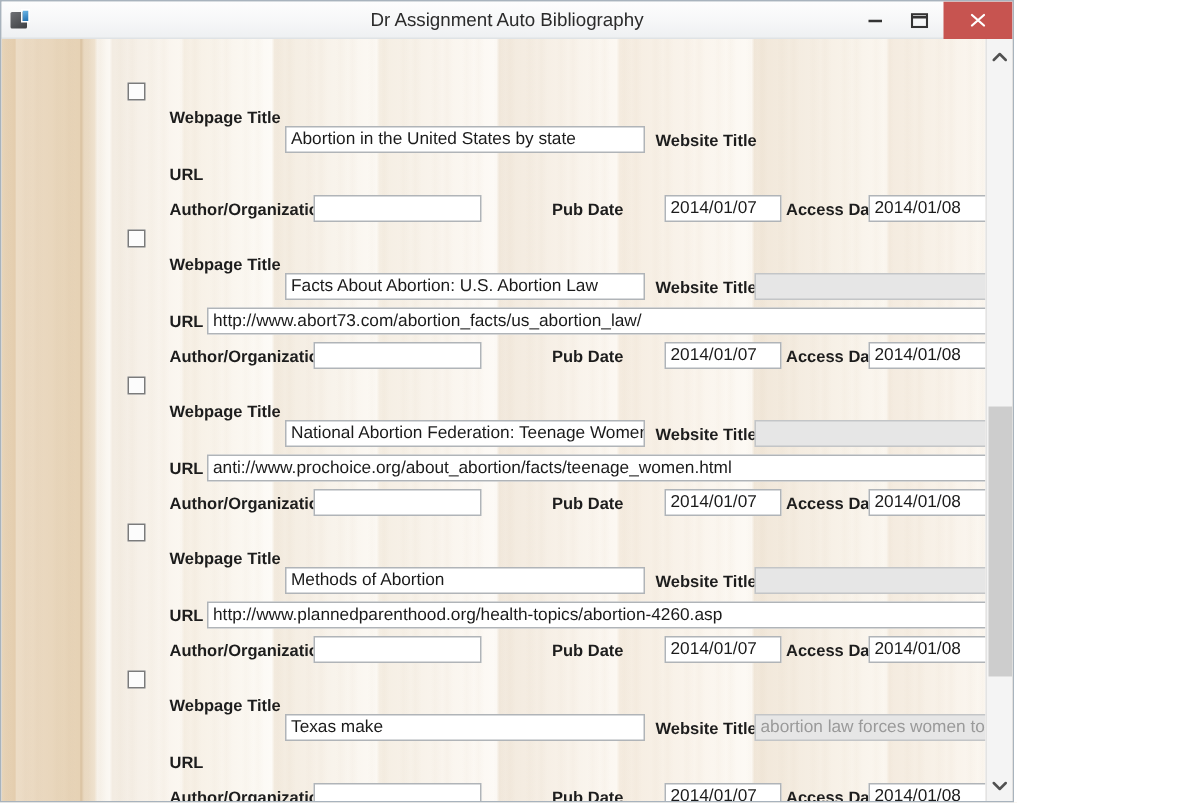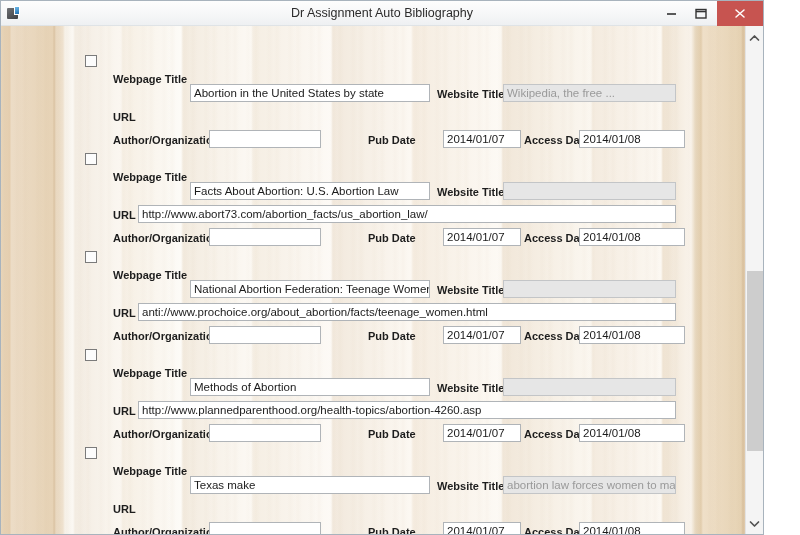--- a/index.html
+++ b/index.html
@@ -7,21 +7,21 @@
     margin: 0;
     padding: 0;
     width: 800px;
     height: 535px;
     overflow: hidden;
     font-family: "Liberation Sans", sans-serif;
   }
 
   #app-window {
     position: relative;
-    width: 764px;
+    width: 676px;
     height: 535px;
     box-sizing: border-box;
     background: #f0f0f0;
     border: 1px solid #a8b3bd;
     overflow: hidden;
   }
 
   
   #title-bar {
     position: relative;
@@ -294,21 +294,20 @@
 
     <div class="entry" style="top: 0px;">
           <div class="entry-checkbox"></div>
           <div class="lbl lbl-webpage">Webpage Title</div>
           <div class="lbl lbl-website">Website Title</div>
           <div class="lbl lbl-url">URL</div>
           <div class="lbl lbl-author">Author/Organization</div>
           <div class="lbl lbl-pubdate">Pub Date</div>
           <div class="lbl lbl-accessdate">Access Date</div>
           <div class="fld fld-webpage">Abortion in the United States by state</div>
-          <div class="fld fld-website disabled">Wikipedia, the free ...</div>
           <div class="fld fld-author"></div>
           <div class="fld fld-pubdate">2014/01/07</div>
           <div class="fld fld-accessdate">2014/01/08</div>
         </div>
         <div class="entry" style="top: 98px;">
           <div class="entry-checkbox"></div>
           <div class="lbl lbl-webpage">Webpage Title</div>
           <div class="lbl lbl-website">Website Title</div>
           <div class="lbl lbl-url">URL</div>
           <div class="lbl lbl-author">Author/Organization</div>

